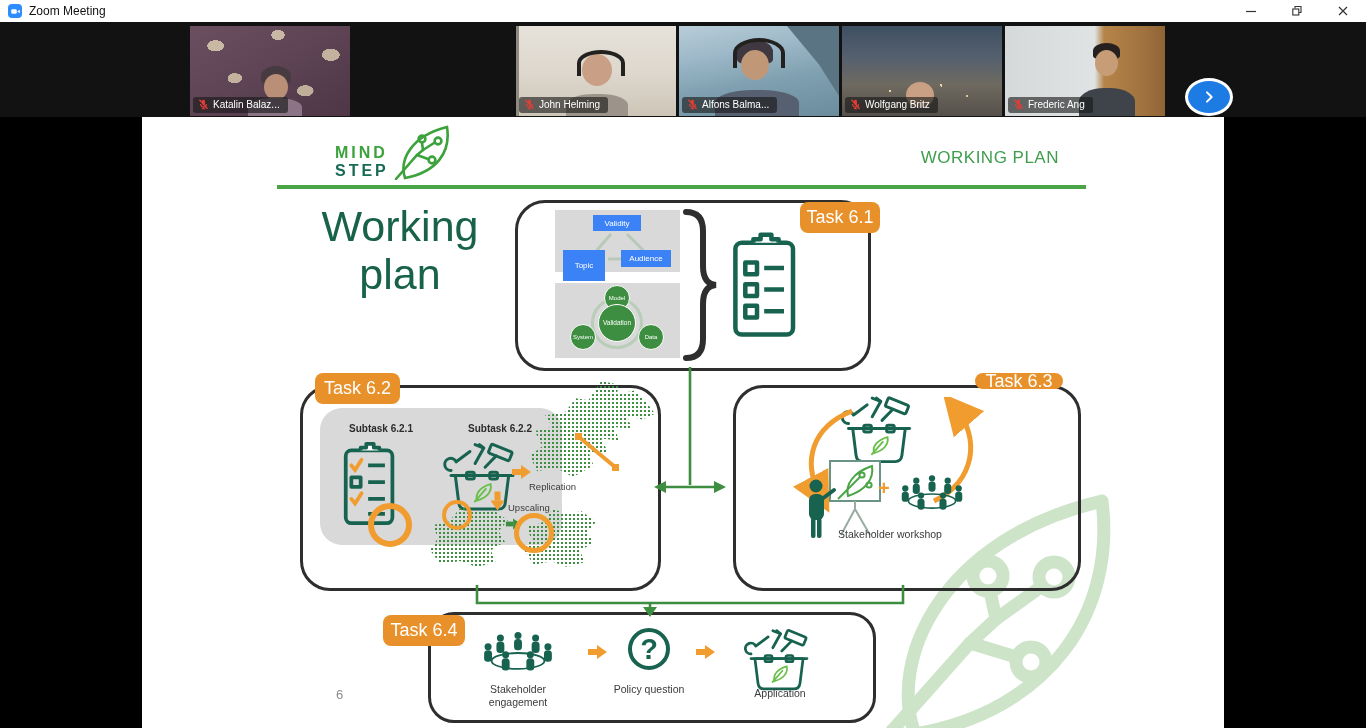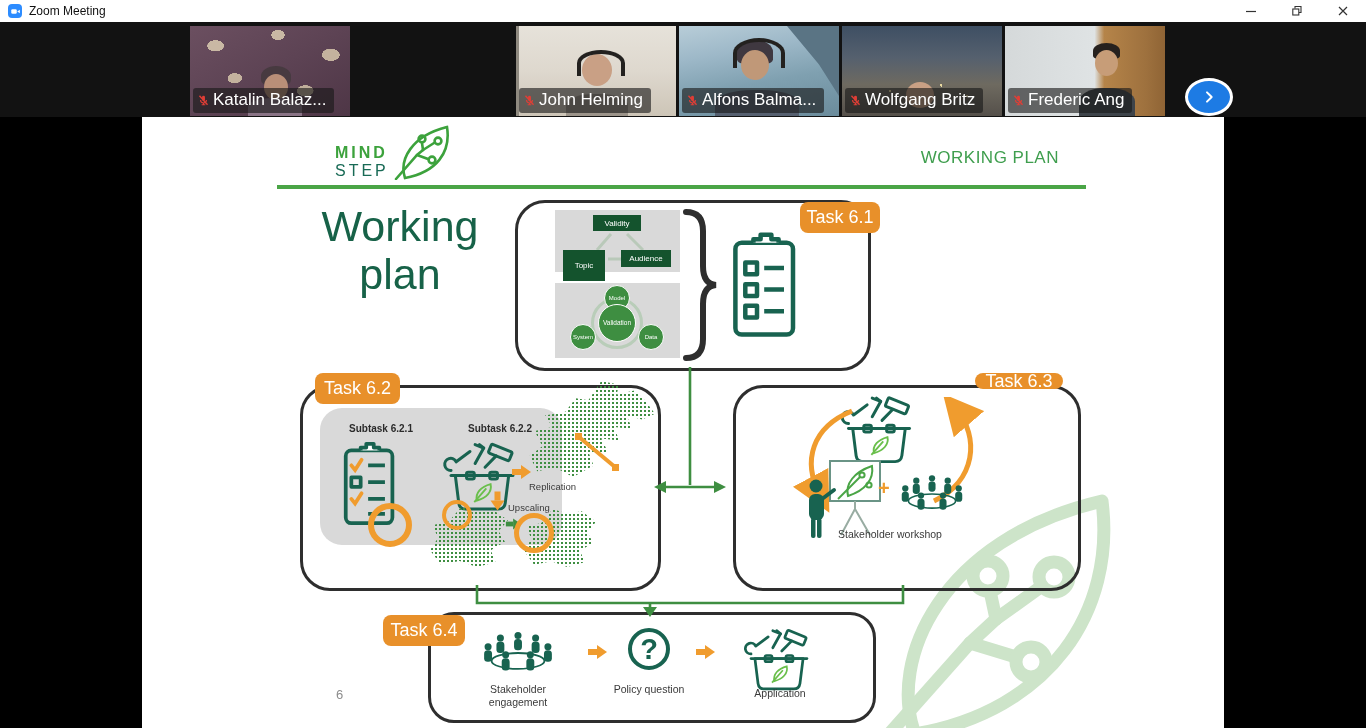--- a/index.html
+++ b/index.html
@@ -12,21 +12,21 @@
   .win-controls{position:absolute;right:0;top:0;height:22px;display:flex;}
   .win-btn{width:46px;height:22px;display:flex;align-items:center;justify-content:center;background:transparent;border:none;}
   
   .strip{position:absolute;left:0;top:22px;width:1366px;height:95px;background:#121212;}
   .tile{position:absolute;top:4px;width:160px;height:90px;overflow:hidden;box-sizing:border-box;background:#333;}
   .tile.active{border:2px solid #A6C94F;}
   .head{position:absolute;border-radius:50%;}
   .torso{position:absolute;border-radius:45% 45% 0 0;}
   .hband{position:absolute;border:4px solid #23211f;border-bottom:none;border-radius:50% 50% 0 0;}
   .namebadge{position:absolute;left:3px;bottom:3px;display:flex;align-items:center;gap:4px;background:rgba(25,25,25,.62);border-radius:3px;padding:2px 8px 3px 5px;}
-  .namebadge span{color:#fff;font-size:17px;white-space:nowrap;}
+  .namebadge span{color:#fff;font-size:10px;white-space:nowrap;}
   .micsvg{width:11px;height:11px;flex:0 0 auto;}
   .t1{background:
       radial-gradient(ellipse 15px 10px at 16% 22%, #c9b8a4 0 55%, transparent 56%),
       radial-gradient(ellipse 12px 9px at 55% 10%, #c9b8a4 0 55%, transparent 56%),
       radial-gradient(ellipse 16px 11px at 88% 32%, #c4b29e 0 55%, transparent 56%),
       radial-gradient(ellipse 13px 9px at 28% 58%, #c4b29e 0 55%, transparent 56%),
       radial-gradient(ellipse 15px 10px at 72% 72%, #bfae9a 0 55%, transparent 56%),
       linear-gradient(150deg,#6b4f60 0%,#5d4354 50%,#4e3646 100%);}
   .t2{background:
       radial-gradient(circle 20px at 88% 30%, #2d5c26 0 60%, transparent 61%),
@@ -40,27 +40,27 @@
       radial-gradient(circle 2px at 62% 66%, #e8d9a0 0 60%, transparent 61%),
       radial-gradient(circle 2px at 78% 78%, #d8c890 0 60%, transparent 61%),
       linear-gradient(180deg,#3e4f63 0%,#55606e 35%,#6e6a60 65%,#55504a 100%);}
   .t6{background:linear-gradient(90deg,#d5d9da 0%,#dfe3e4 56%,#b58449 62%,#9e713e 88%,#8f6435 100%);}
   .mtn{position:absolute;right:0;top:0;width:80px;height:70px;background:#5a7484;clip-path:polygon(35% 0,100% 0,100% 100%,75% 55%);}
   .next-btn{position:absolute;left:1185px;top:56px;width:30px;height:30px;border-radius:50%;background:#1d7be4;border:3px solid #fff;box-sizing:content-box;display:flex;align-items:center;justify-content:center;}
   
   .slide{position:absolute;left:142px;top:117px;width:1082px;height:611px;background:#fff;overflow:hidden;}
   .hline{position:absolute;left:135px;top:68px;width:809px;height:3.5px;background:#4AA546;z-index:2;}
   .logo-mind{position:absolute;left:193px;top:27px;font-size:16px;font-weight:bold;letter-spacing:3px;color:#3CA23C;z-index:2;}
-  .logo-step{position:absolute;left:193px;top:45px;font-size:16px;font-weight:normal;letter-spacing:3px;color:#186A55;z-index:2;}
+  .logo-step{position:absolute;left:193px;top:45px;font-size:16px;font-weight:bold;letter-spacing:3px;color:#186A55;z-index:2;}
   .wp-head{position:absolute;left:757px;top:31px;width:160px;text-align:right;font-size:17px;color:#3F9E4E;letter-spacing:.5px;z-index:2;}
   .big-title{position:absolute;left:148px;top:85px;width:220px;text-align:center;font-size:43px;line-height:1.12;color:#176248;z-index:2;}
   .task-box{position:absolute;border:3px solid #2e2e2e;border-radius:30px;background:transparent;z-index:2;}
   .badge{position:absolute;background:#E8902A;color:#fff;font-size:18px;border-radius:8px;display:flex;align-items:center;justify-content:center;z-index:5;}
   .gpanel{position:absolute;background:#d9d9d9;z-index:2;}
-  .gbox{position:absolute;background:#14532d;color:#fff;display:flex;align-items:center;justify-content:center;text-align:center;z-index:3;}
+  .gbox{position:absolute;background:#3b82f6;color:#fff;display:flex;align-items:center;justify-content:center;text-align:center;z-index:3;}
   .circle{position:absolute;border-radius:50%;background:#3E8E41;border:1.5px solid #fff;color:#fff;display:flex;align-items:center;justify-content:center;text-align:center;line-height:1.05;overflow:hidden;word-break:break-word;z-index:4;box-sizing:border-box;}
   .ring{position:absolute;border:3px solid #b9cdb9;border-radius:50%;z-index:3;box-sizing:border-box;}
   .sublbl{position:absolute;font-size:10px;font-weight:bold;color:#2b2b2b;text-align:center;z-index:3;}
   .cap{position:absolute;font-size:10.5px;color:#3a3a3a;text-align:center;line-height:1.25;z-index:3;}
   .map{position:absolute;background-image:radial-gradient(#3E8E41 1.1px, transparent 1.4px);background-size:4px 4px;z-index:3;}
   .map-big{clip-path:polygon(58% 0,72% 4%,70% 14%,84% 10%,92% 20%,100% 34%,90% 40%,78% 36%,82% 50%,68% 48%,72% 62%,58% 60%,64% 76%,48% 74%,52% 88%,36% 100%,22% 90%,8% 94%,2% 78%,12% 68%,6% 52%,20% 48%,14% 36%,30% 32%,38% 18%,48% 20%);}
   .map-sm{clip-path:polygon(40% 0,60% 8%,80% 4%,100% 22%,88% 40%,96% 58%,78% 72%,84% 92%,60% 100%,38% 90%,14% 96%,0 72%,10% 52%,4% 30%,24% 24%);}
   .ocirc{position:absolute;border:5px solid #F09C2E;border-radius:50%;z-index:4;box-sizing:border-box;}
   .barrow{position:absolute;width:19px;height:14px;z-index:4;}
   .barrow i{position:absolute;display:block;}

